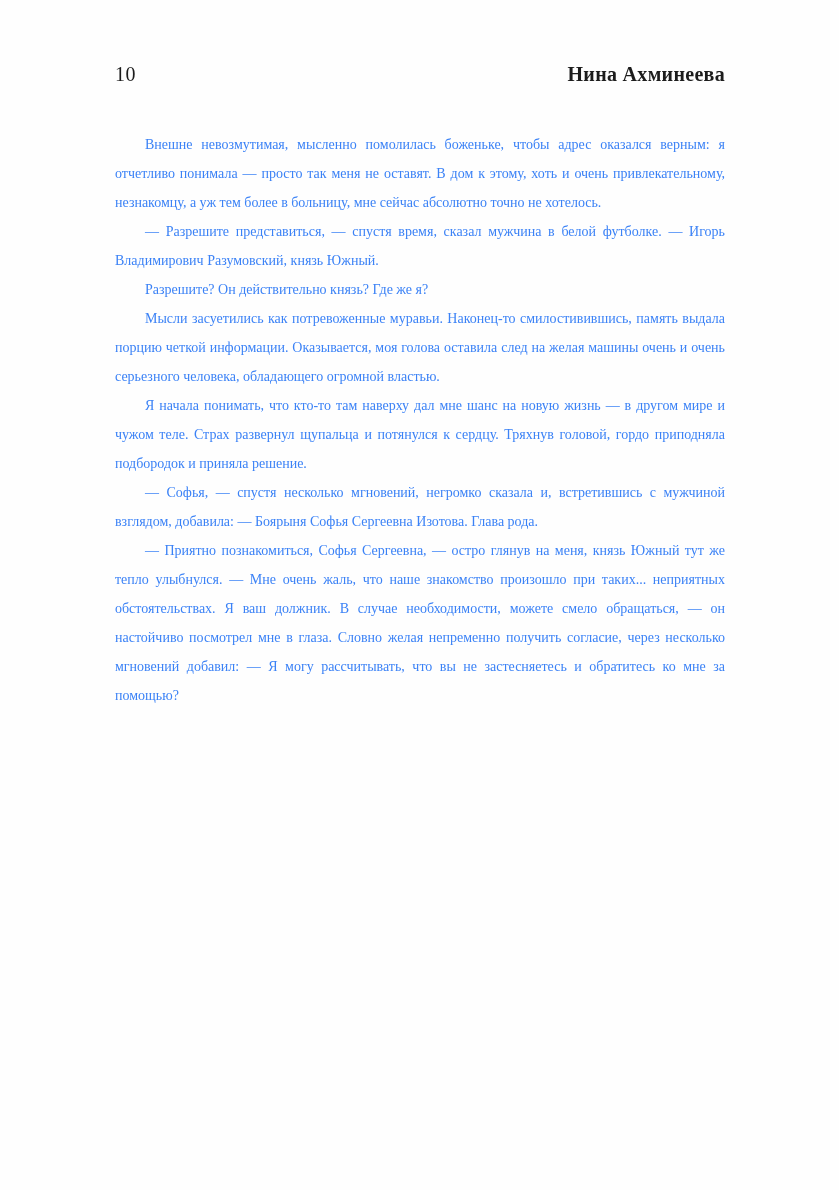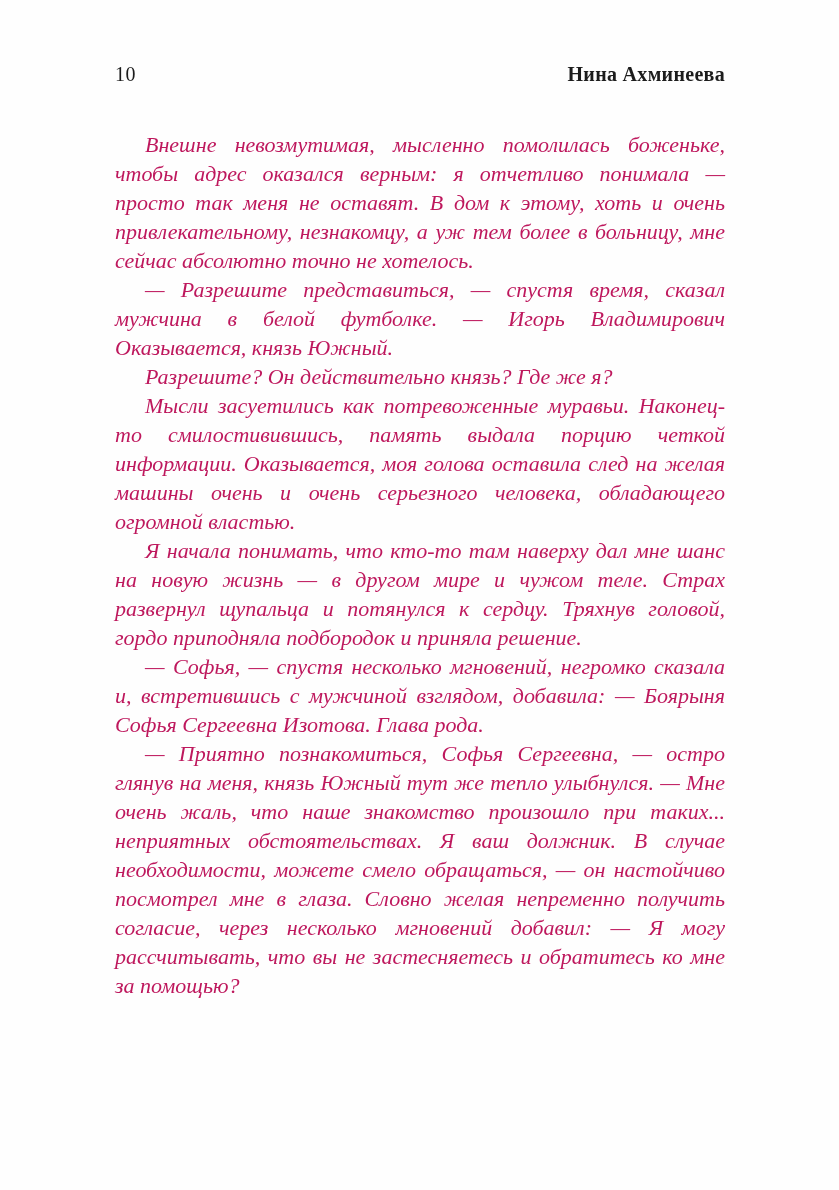--- a/index.html
+++ b/index.html
@@ -31,44 +31,43 @@
   }
   .page-number {
     letter-spacing: 0.5px;
   }
   .running-header {
     letter-spacing: 0.3px;
     font-weight: bold;
   }
   .page-body p {
     margin: 0;
-    font-size: 22px;
+    font-size: 14px;
     line-height: 29px;
     text-align: justify;
     text-indent: 30px;
-    color: #be185d;
-    font-style: italic;
+    color: #3b82f6;
   }
   .page-body p.para-break {
     margin-top: 10px;
   }
 </style>
 </head>
 <body>
 
 <div class="page">
 
   <header class="page-header">
     <span class="page-number">10</span>
     <span class="running-header">Нина Ахминеева</span>
   </header>
 
   <main class="page-body">
     <p>Внешне невозмутимая, мысленно помолилась боженьке, чтобы адрес оказался верным: я отчетливо понимала — просто так меня не оставят. В дом к этому, хоть и очень привлекательному, незнакомцу, а уж тем более в больницу, мне сейчас абсолютно точно не хотелось.</p>
-    <p>— Разрешите представиться, — спустя время, сказал мужчина в белой футболке. — Игорь Владимирович Оказывается, князь Южный.</p>
+    <p>— Разрешите представиться, — спустя время, сказал мужчина в белой футболке. — Игорь Владимирович Разумовский, князь Южный.</p>
     <p>Разрешите? Он действительно князь? Где же я?</p>
     <p>Мысли засуетились как потревоженные муравьи. Наконец-то смилостивившись, память выдала порцию четкой информации. Оказывается, моя голова оставила след на желая машины очень и очень серьезного человека, обладающего огромной властью.</p>
     <p>Я начала понимать, что кто-то там наверху дал мне шанс на новую жизнь — в другом мире и чужом теле. Страх развернул щупальца и потянулся к сердцу. Тряхнув головой, гордо приподняла подбородок и приняла решение.</p>
     <p>— Софья, — спустя несколько мгновений, негромко сказала и, встретившись с мужчиной взглядом, добавила: — Боярыня Софья Сергеевна Изотова. Глава рода.</p>
     <p>— Приятно познакомиться, Софья Сергеевна, — остро глянув на меня, князь Южный тут же тепло улыбнулся. — Мне очень жаль, что наше знакомство произошло при таких... неприятных обстоятельствах. Я ваш должник. В случае необходимости, можете смело обращаться, — он настойчиво посмотрел мне в глаза. Словно желая непременно получить согласие, через несколько мгновений добавил: — Я могу рассчитывать, что вы не застесняетесь и обратитесь ко мне за помощью?</p>
   </main>
 
 </div>
 
 </body></html>

